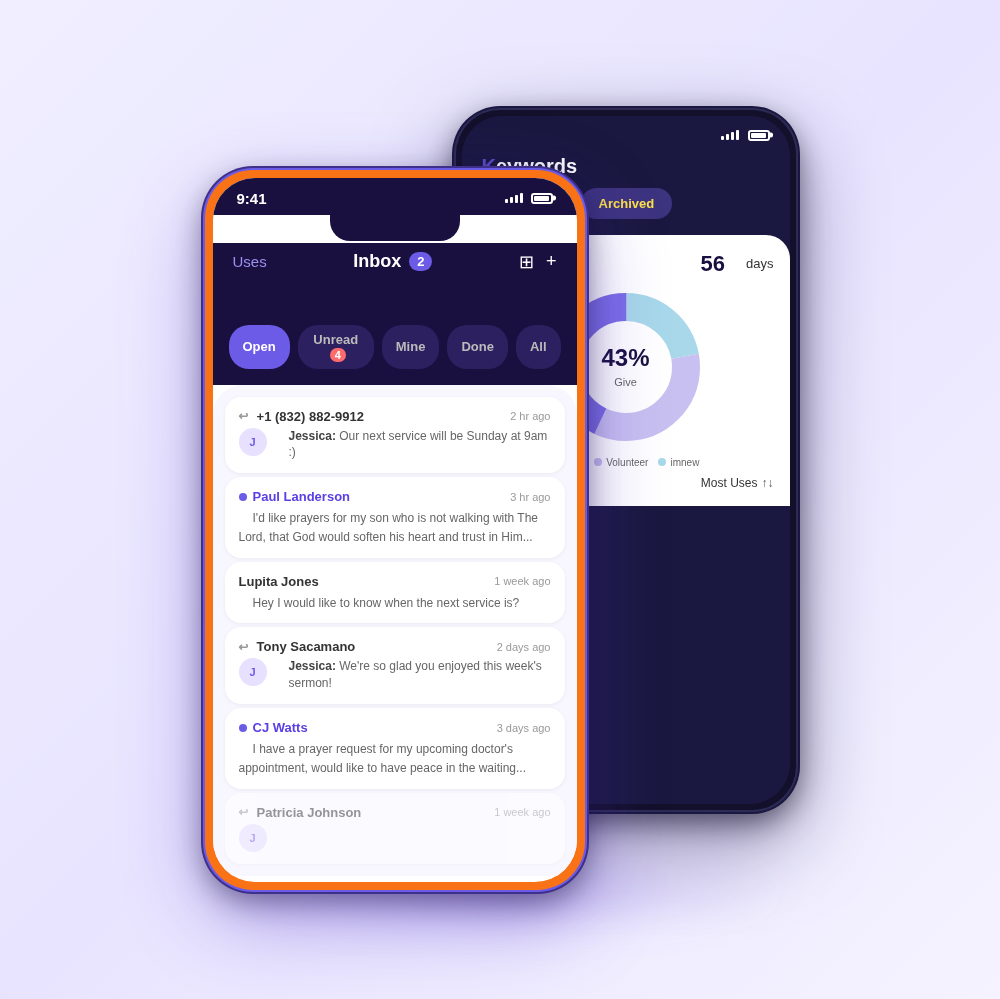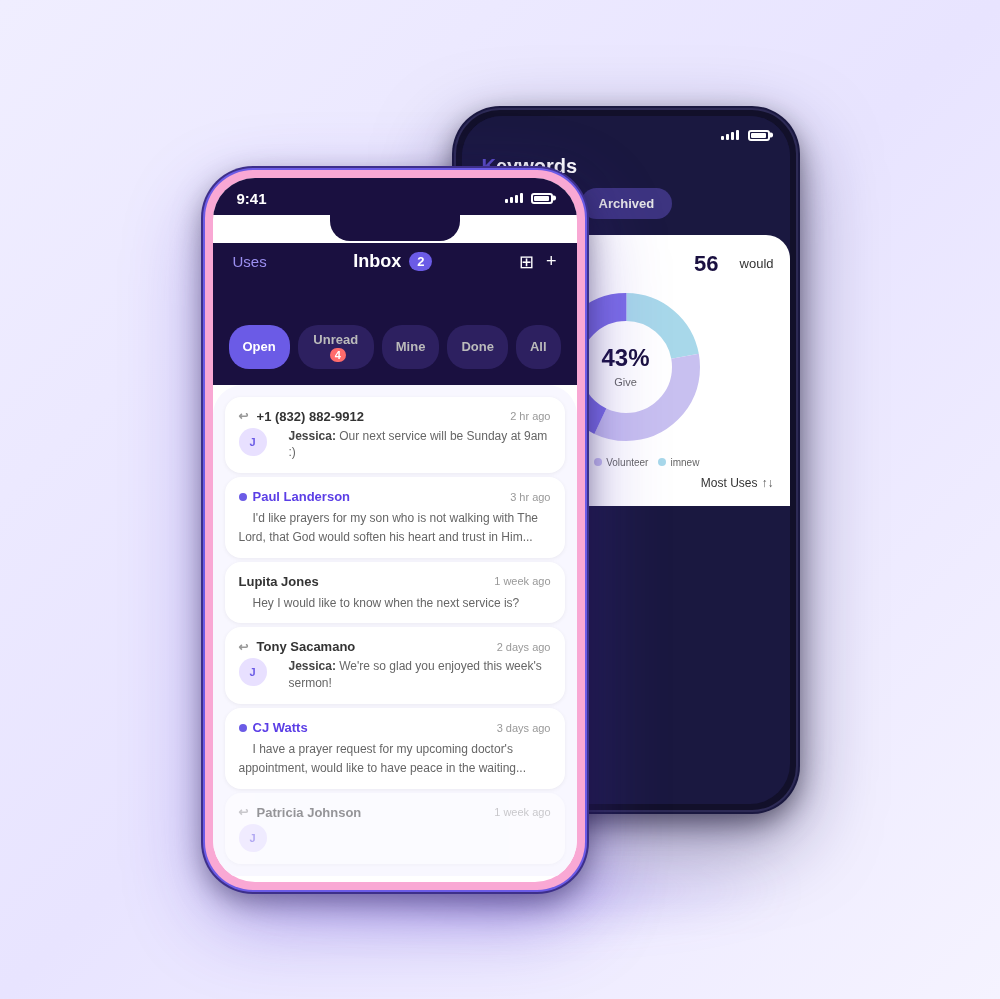--- a/index.html
+++ b/index.html
@@ -22,21 +22,21 @@
       height: 780px;
     }
 
     
     .phone-front {
       position: absolute;
       left: 0;
       top: 60px;
       width: 380px;
       height: 720px;
-      background: #f9a8d4;
+      background: #f97316;
       border-radius: 48px;
       box-shadow:
         0 0 0 2px #6b5be6,
         0 0 0 4px #3d2f8a,
         0 30px 80px rgba(80, 50, 200, 0.4),
         0 10px 30px rgba(0,0,0,0.5);
       z-index: 2;
       overflow: hidden;
     }
 
@@ -356,21 +356,21 @@
     .archived-tab {
       border-radius: 20px;
       padding: 8px 18px;
       font-size: 13px;
       font-weight: 600;
       cursor: pointer;
     }
 
     .archived-tab.active {
       background: #3d3480;
-      color: #e5e5e5;
+      color: #fde047;
     }
 
     .archived-tab.inactive {
       background: transparent;
       color: #888;
     }
 
     
     .keywords-content {
       background: white;
@@ -500,21 +500,21 @@
           <div class="archived-tab active">
             <span>Archived</span>
           </div>
         </div>
       </div>
 
       <div class="keywords-content">
 
         <div style="display:flex; justify-content:flex-end; align-items:center; gap:21px; margin-bottom:4px;">
           <span class="stat-number">56</span>
-          <span class="stat-total">would</span>
+          <span class="stat-total">days</span>
         </div>
 
         <div class="donut-container">
           <svg viewBox="0 0 160 160" width="160" height="160">
 
             <circle cx="80" cy="80" r="60" fill="none" stroke="#a8d8ea" stroke-width="28" stroke-dasharray="82.9 294.09" stroke-dashoffset="94.25"></circle>
 
             <circle cx="80" cy="80" r="60" fill="none" stroke="#c8c0f0" stroke-width="28" stroke-dasharray="131.95 245.04" stroke-dashoffset="11.35"></circle>
 
             <circle cx="80" cy="80" r="60" fill="none" stroke="#7c6ee6" stroke-width="28" stroke-dasharray="162.1 214.89" stroke-dashoffset="-120.6"></circle>

